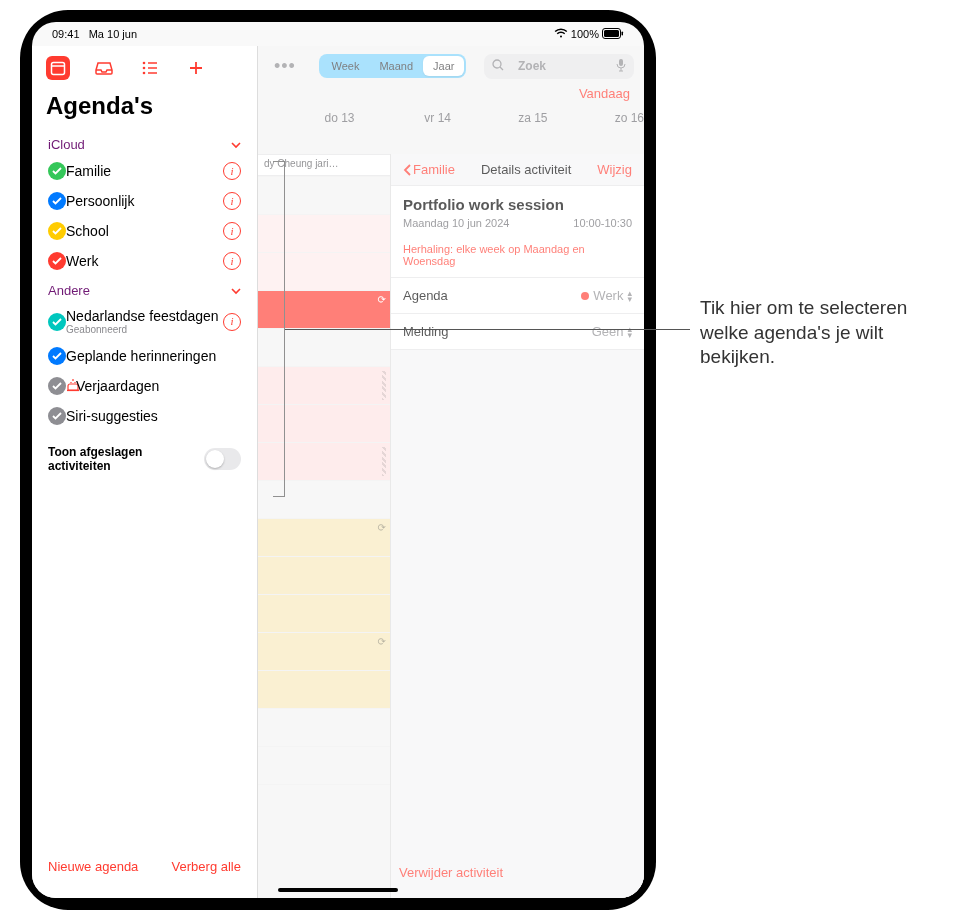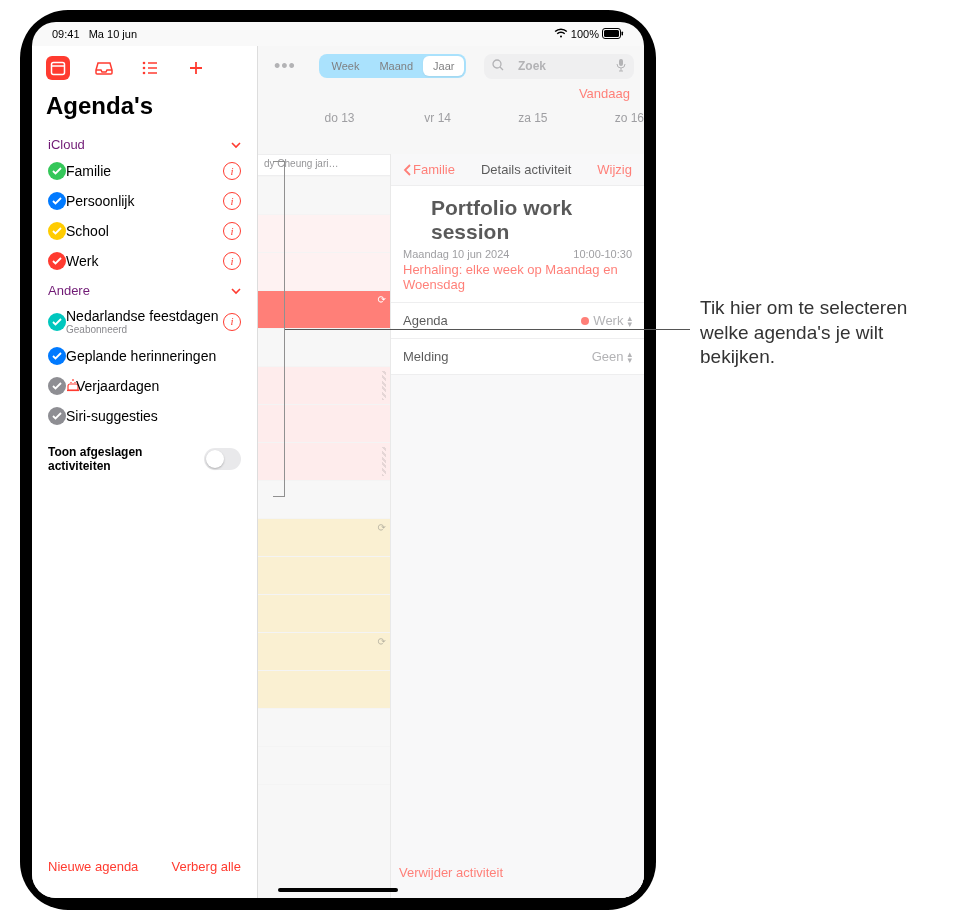--- a/index.html
+++ b/index.html
@@ -222,23 +222,23 @@
   }
   .detail-header .back { color: #ff3b30; display: flex; align-items: center; gap: 2px; }
   .detail-header .title { color: #000; font-weight: 500; }
   .detail-header .edit { color: #ff3b30; }
   .detail-body {
     background: #fff;
     border-top: 1px solid #e5e5e7;
     border-bottom: 1px solid #e5e5e7;
     padding: 10px 12px;
   }
-  .detail-body h3 { font-size: 21px; font-weight: 600; margin-bottom: 4px; margin-left: 28px; }
+  .detail-body h3 { font-size: 15px; font-weight: 600; margin-bottom: 4px; }
   .detail-body .date-row { display: flex; justify-content: space-between; font-size: 11px; color: #6b6b70; }
-  .detail-body .recur { color: #ff3b30; font-size: 13px; margin-top: 2px; }
+  .detail-body .recur { color: #ff3b30; font-size: 11px; margin-top: 14px; }
   .detail-row {
     display: flex; justify-content: space-between; align-items: center;
     padding: 10px 12px; font-size: 13px; background: #fff;
     border-bottom: 1px solid #e5e5e7;
   }
   .detail-row .val { color: #8a8a8e; display: flex; align-items: center; gap: 4px; }
   .detail-row .dot { width: 8px; height: 8px; border-radius: 50%; background: #ff3b30; }
   .detail-row .updown { font-size: 9px; color: #8a8a8e; line-height: 6px; }
   .delete-row {
     position: absolute; bottom: 18px; left: 0; right: 0;

